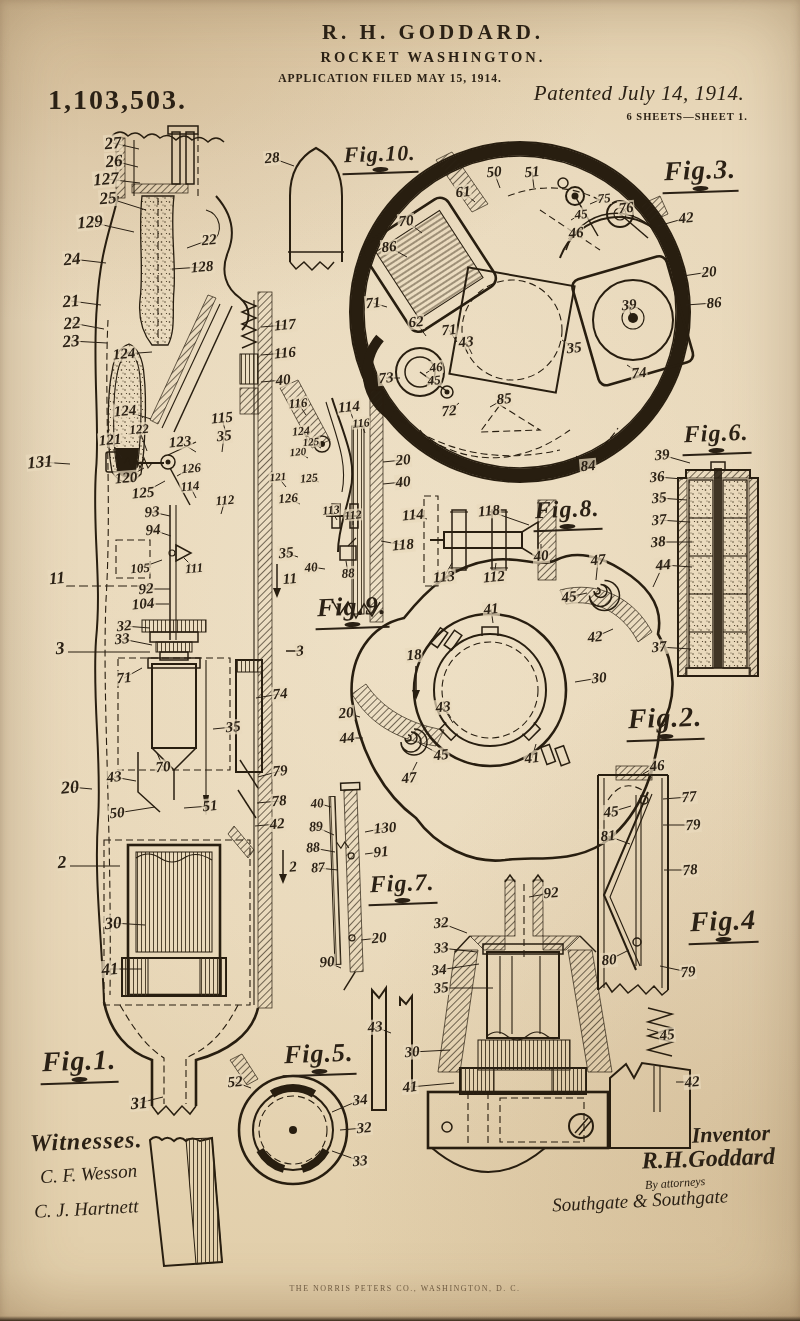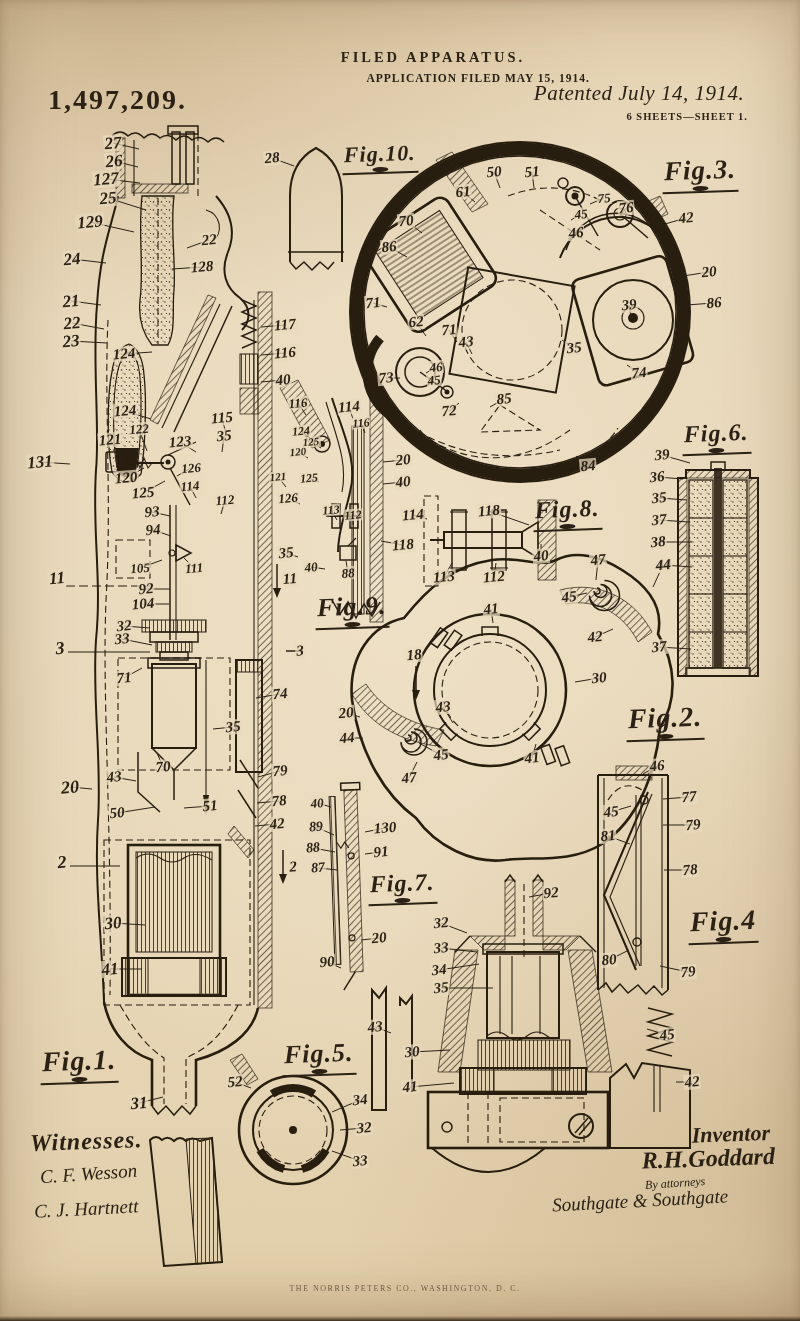--- a/index.html
+++ b/index.html
@@ -11,21 +11,21 @@
       radial-gradient(ellipse 600px 800px at 50% 45%, rgba(255,250,235,.25), transparent 70%),
       linear-gradient(180deg,#e3d0ae 0%,#e9d9bc 12%,#e8d7b8 70%,#e2cfab 96%,#d9c29c 100%);
     box-shadow: inset 0 0 70px rgba(110,80,45,.35), inset 0 0 10px rgba(90,60,35,.25);
     font-family:"Liberation Serif", serif; color:#2b2115;
   }
   #bottom-edge{position:absolute;left:0;bottom:0;width:800px;height:5px;
     background:linear-gradient(180deg,rgba(45,34,22,0),#3a2c1c);}
   .hdr{position:absolute;white-space:nowrap;}
   .h-name{left:233px;top:20px;width:400px;text-align:center;font-size:21px;font-weight:bold;letter-spacing:4px;}
   .h-title{left:233px;top:49px;width:400px;text-align:center;font-size:14.5px;font-weight:bold;letter-spacing:3px;}
-  .h-app{left:190px;top:72px;width:400px;text-align:right;font-size:11.5px;font-weight:bold;letter-spacing:1px;}
+  .h-app{left:190px;top:72px;width:400px;text-align:center;font-size:11.5px;font-weight:bold;letter-spacing:1px;}
   .h-num{left:48px;top:84px;font-size:28px;font-weight:bold;letter-spacing:2px;}
   .h-date{left:528px;top:81px;width:222px;text-align:center;font-size:21px;letter-spacing:.5px;font-style:italic;}
   .h-sheet{left:556px;top:111px;width:192px;text-align:right;font-size:10.5px;font-weight:bold;letter-spacing:1px;}
   .h-printer{left:235px;top:1284px;width:340px;text-align:center;font-size:8px;letter-spacing:1.5px;color:#55422c;opacity:.8;}
   .fig-title{
     position:absolute;font-weight:bold;font-style:italic;letter-spacing:1px;
     border-bottom:2.5px solid #2b2115;padding:0 2px 0 2px;line-height:1.05;
     transform:rotate(-2deg);
   }
   .fig-title::after{content:"";display:block;width:16px;height:5px;background:#2b2115;border-radius:50%;margin:2px auto 0;}
@@ -696,23 +696,24 @@
       <div class="fig-title" style="left: 682px; top: 421px; font-size: 24px;">Fig.6.</div>
       <div class="fig-title" style="left: 533px; top: 497px; font-size: 24px;">Fig.8.</div>
       <div class="fig-title" style="left: 315px; top: 593px; font-size: 26px;">Fig.9.</div>
       <div class="fig-title" style="left: 626px; top: 703px; font-size: 28px;">Fig.2.</div>
       <div class="fig-title" style="left: 368px; top: 871px; font-size: 24px;">Fig.7.</div>
       <div class="fig-title" style="left: 688px; top: 906px; font-size: 28px;">Fig.4</div>
       <div class="fig-title" style="left: 282px; top: 1040px; font-size: 26px;">Fig.5.</div>
       <div class="fig-title" style="left: 40px; top: 1046px; font-size: 28px;">Fig.1.</div>
     </div>
 
-  <div class="hdr h-title">FILED APPARATUS.</div>
+  <div class="hdr h-name">R. H. GODDARD.</div>
+  <div class="hdr h-title">ROCKET WASHINGTON.</div>
   <div class="hdr h-app">APPLICATION FILED MAY 15, 1914.</div>
-  <div class="hdr h-num">1,497,209.</div>
+  <div class="hdr h-num">1,103,503.</div>
   <div class="hdr h-date">Patented July 14, 1914.</div>
   <div class="hdr h-sheet">6 SHEETS—SHEET 1.</div>
   <div class="hdr h-printer">THE NORRIS PETERS CO., WASHINGTON, D. C.</div>
 
   <div class="sig wit-head">Witnesses.</div>
   <div class="sig wit-sig1">C. F. Wesson</div>
   <div class="sig wit-sig2">C. J. Hartnett</div>
   <div class="sig inv-head">Inventor</div>
   <div class="sig inv-name">R.H.Goddard</div>
   <div class="sig inv-by">By attorneys</div>

